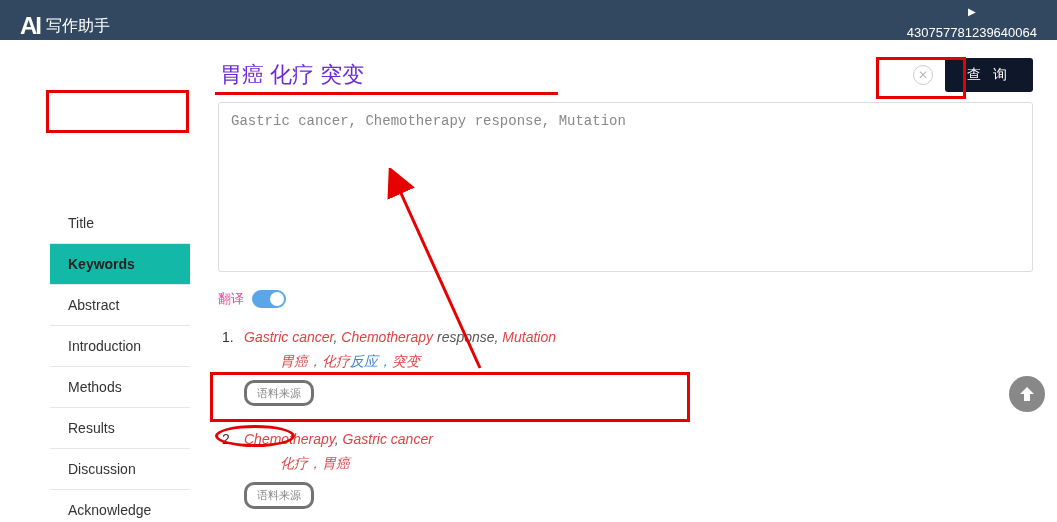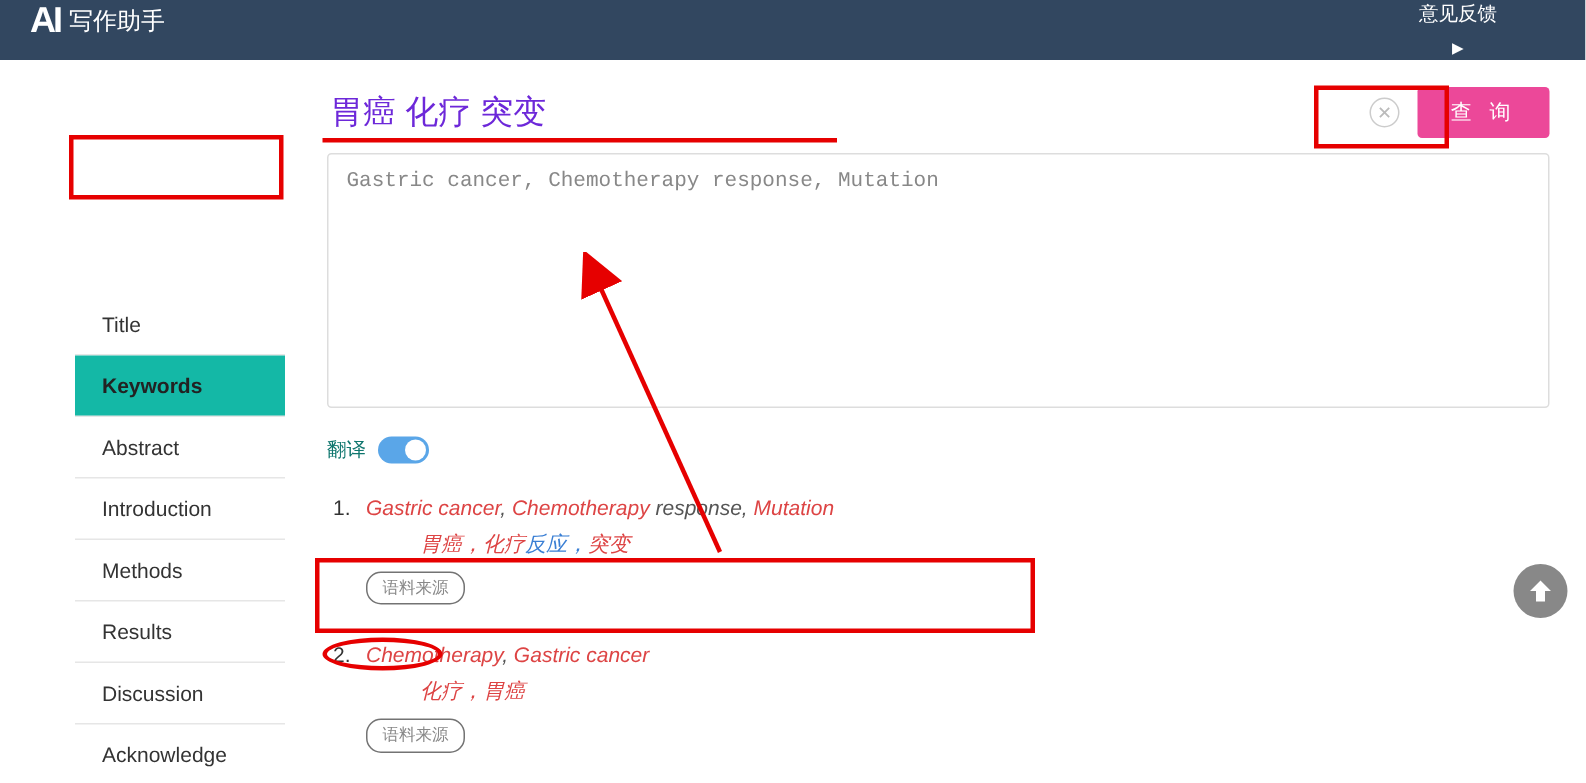--- a/index.html
+++ b/index.html
@@ -1,47 +1,47 @@
 <!DOCTYPE html>
 <html><head>
 <meta charset="utf-8">
 <style>
   * { margin: 0; padding: 0; box-sizing: border-box; }
   body { font-family: "Microsoft YaHei", Arial, sans-serif; background: #fff; width: 1057px; height: 522px; overflow: hidden; position: relative; }
-  .header { background: #324760; color: #fff; height: 40px; display: flex; align-items: flex-start; padding: 0 20px; }
+  .header { background: #324760; color: #fff; height: 40px; display: flex; align-items: flex-end; padding: 0 20px; }
   .logo { display: flex; align-items: center; gap: 6px; }
   .logo-icon { font-family: Arial; font-size: 24px; font-weight: bold; letter-spacing: -2px; color: #fff; }
   .logo-text { font-size: 16px; }
   .header-right { margin-left: auto; display: flex; align-items: center; gap: 8px; font-size: 13px; flex-direction: column; }
   .header-right span { cursor: pointer; }
   .tri { font-size: 10px; }
   .content { display: flex; padding-top: 12px; align-items: flex-end; }
   .sidebar { width: 190px; flex-shrink: 0; padding-left: 50px; }
   .sidebar-item { padding: 12px 18px; font-size: 14px; color: #333; border-bottom: 1px solid #e6e6e6; cursor: pointer; }
   .sidebar-item.active { background: #14b8a6; color: #222; font-weight: bold; }
   .main { flex: 1; padding: 0 24px 0 28px; }
   .search-row { display: flex; align-items: center; gap: 12px; padding: 6px 0 10px 0; }
   .search-input { flex: 1; border: none; font-size: 22px; font-weight: 500; color: #6d28d9; outline: none; padding: 4px 2px; }
   .clear-icon { width: 20px; height: 20px; border: 1px solid #ccc; border-radius: 50%; display: flex; align-items: center; justify-content: center; color: #bbb; font-size: 12px; cursor: pointer; }
-  .query-btn { background: #ec4899; color: #fff; border: none; padding: 8px 22px; font-size: 14px; border-radius: 3px; cursor: pointer; letter-spacing: 4px; }
+  .query-btn { background: #0f172a; color: #fff; border: none; padding: 8px 22px; font-size: 14px; border-radius: 3px; cursor: pointer; letter-spacing: 4px; }
   .textarea { width: 100%; height: 170px; border: 1px solid #ddd; border-radius: 3px; padding: 10px 12px; font-family: "Courier New", monospace; font-size: 14px; color: #888; resize: none; outline: none; }
   .switch-row { display: flex; align-items: center; gap: 8px; margin-top: 14px; margin-bottom: 18px; }
-  .switch-label { color: #0f766e; font-size: 13px; }
+  .switch-label { color: #ec4899; font-size: 13px; }
   .switch { width: 34px; height: 18px; background: #5aa6e8; border-radius: 9px; position: relative; cursor: pointer; }
   .switch-knob { position: absolute; right: 2px; top: 2px; width: 14px; height: 14px; background: #fff; border-radius: 50%; }
   .results { padding-left: 4px; }
   .result-item { margin-bottom: 22px; position: relative; padding-left: 22px; font-size: 14px; line-height: 1.7; }
   .result-num { position: absolute; left: 0; top: 0; color: #333; }
   .result-en { font-style: italic; }
   .result-en .hl { color: #d44; }
   .result-en .nohl { color: #555; }
   .result-zh { font-style: italic; margin-left: 36px; }
   .result-zh .hl { color: #d44; }
   .result-zh .nohl { color: #3a7fd4; }
-  .source-tag { display: inline-block; margin-top: 6px; border: 1px solid #737373; border-radius: 10px; padding: 1px 10px; font-size: 11px; color: #888; cursor: pointer; }
+  .source-tag { display: inline-block; margin-top: 6px; border: 3px solid #737373; border-radius: 10px; padding: 1px 10px; font-size: 11px; color: #888; cursor: pointer; }
   
   .anno { position: absolute; border: 3px solid #e60000; pointer-events: none; z-index: 50; }
   .anno-circle { border-radius: 50%; }
   .arrow-svg { position: absolute; z-index: 49; pointer-events: none; }
   .scrolltop { position: absolute; right: 12px; bottom: 110px; width: 36px; height: 36px; background: #888; border-radius: 50%; display:flex; align-items:center; justify-content:center; cursor:pointer; }
   .scrolltop svg { fill: #fff; }
 </style>
 </head>
 <body>
 

